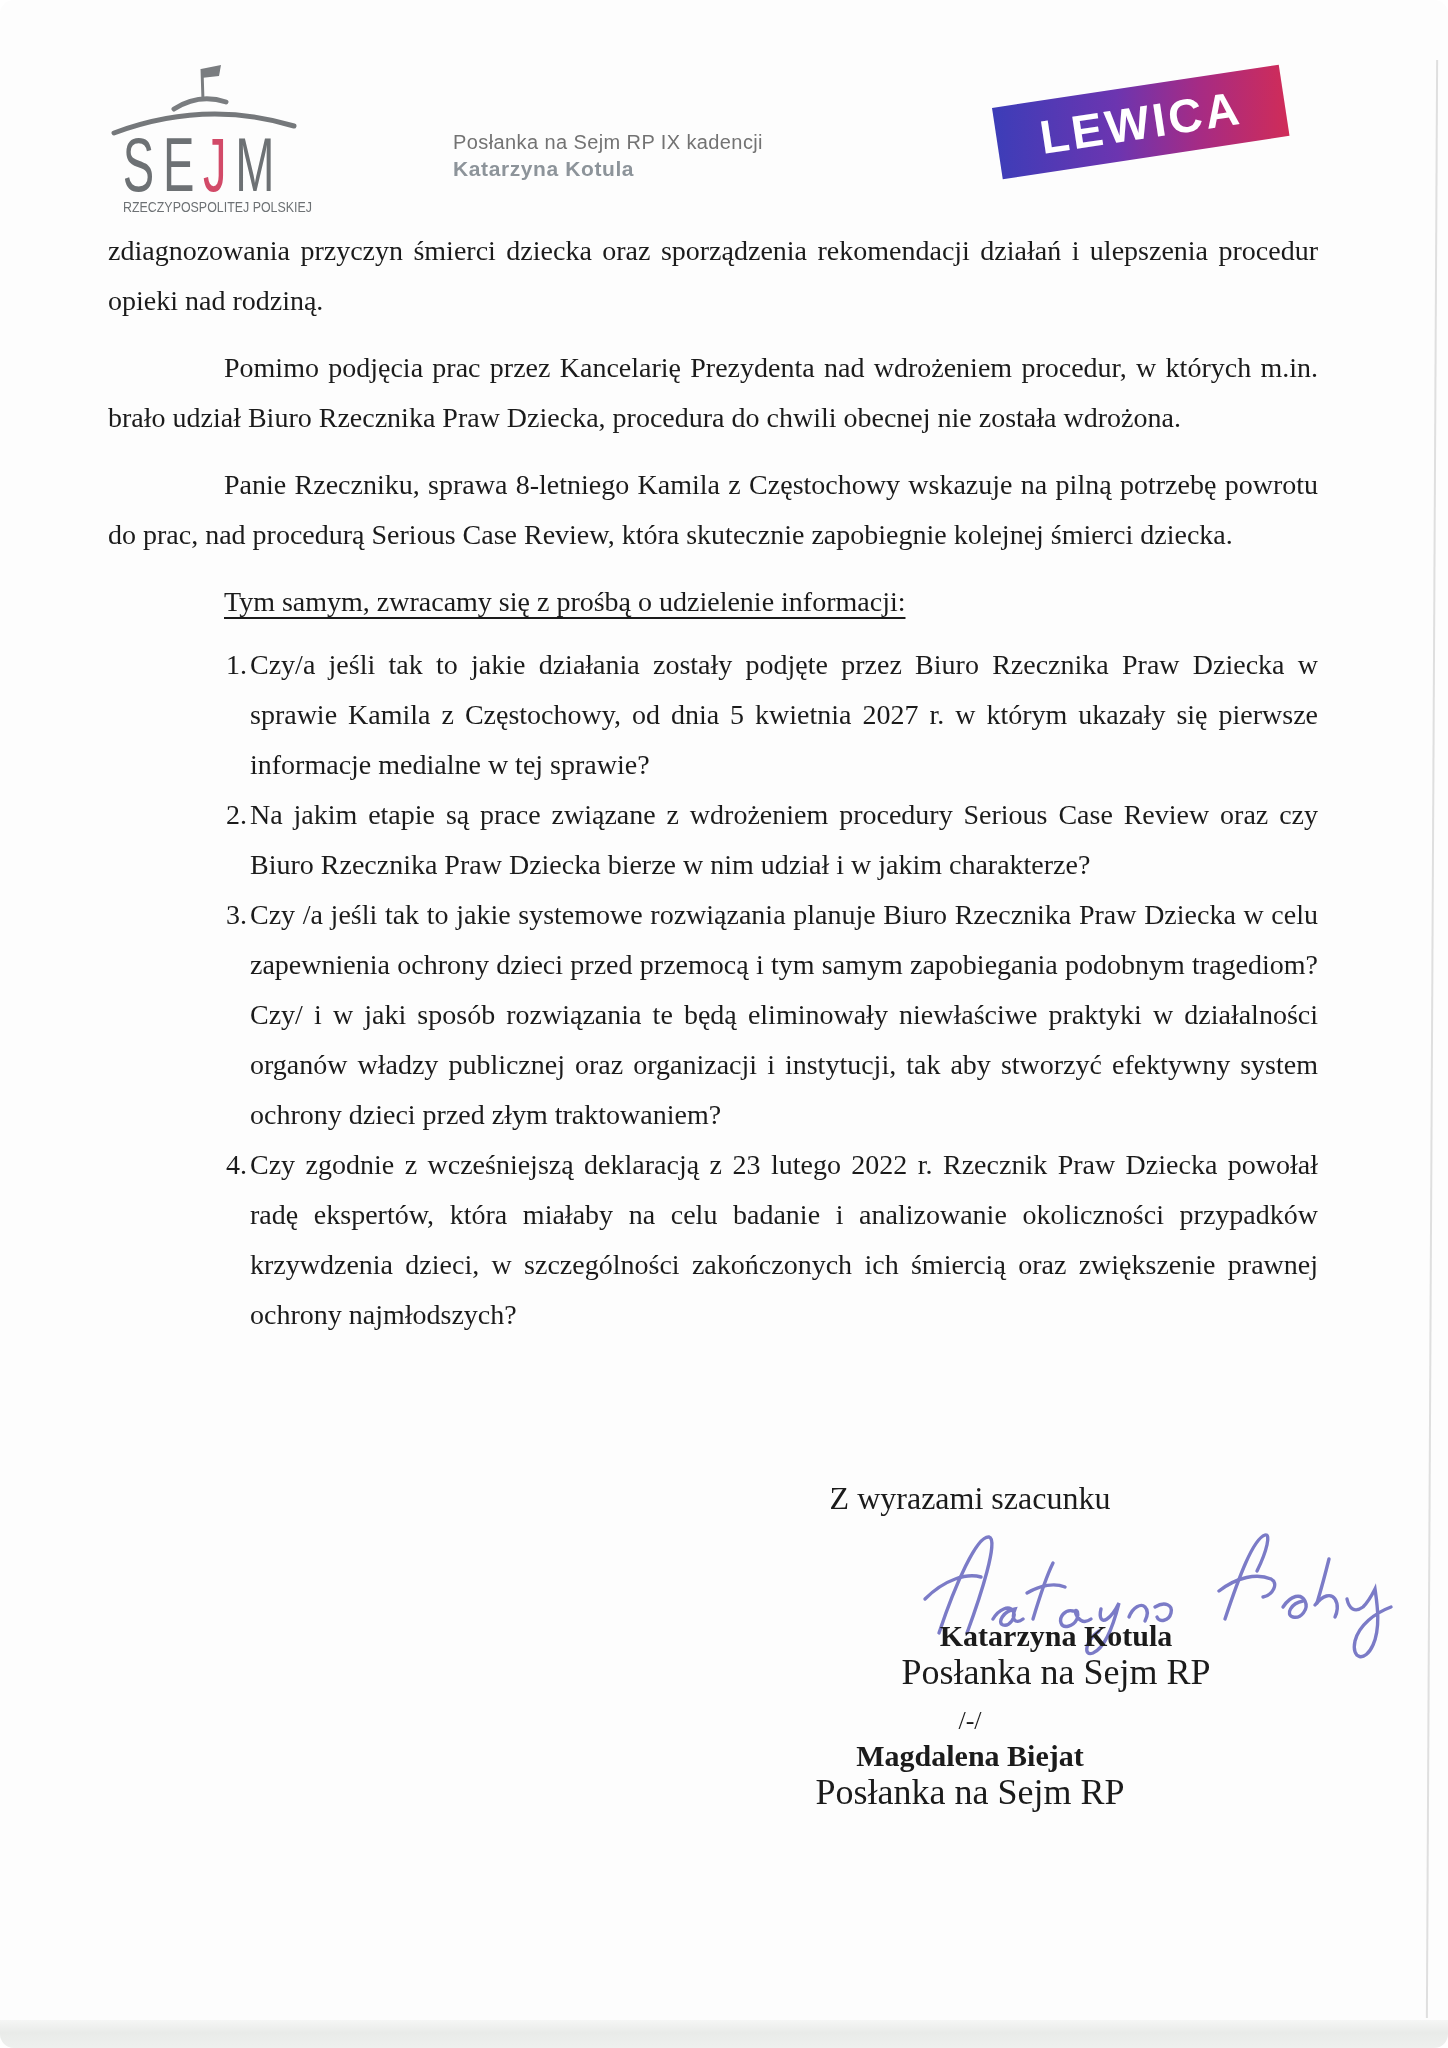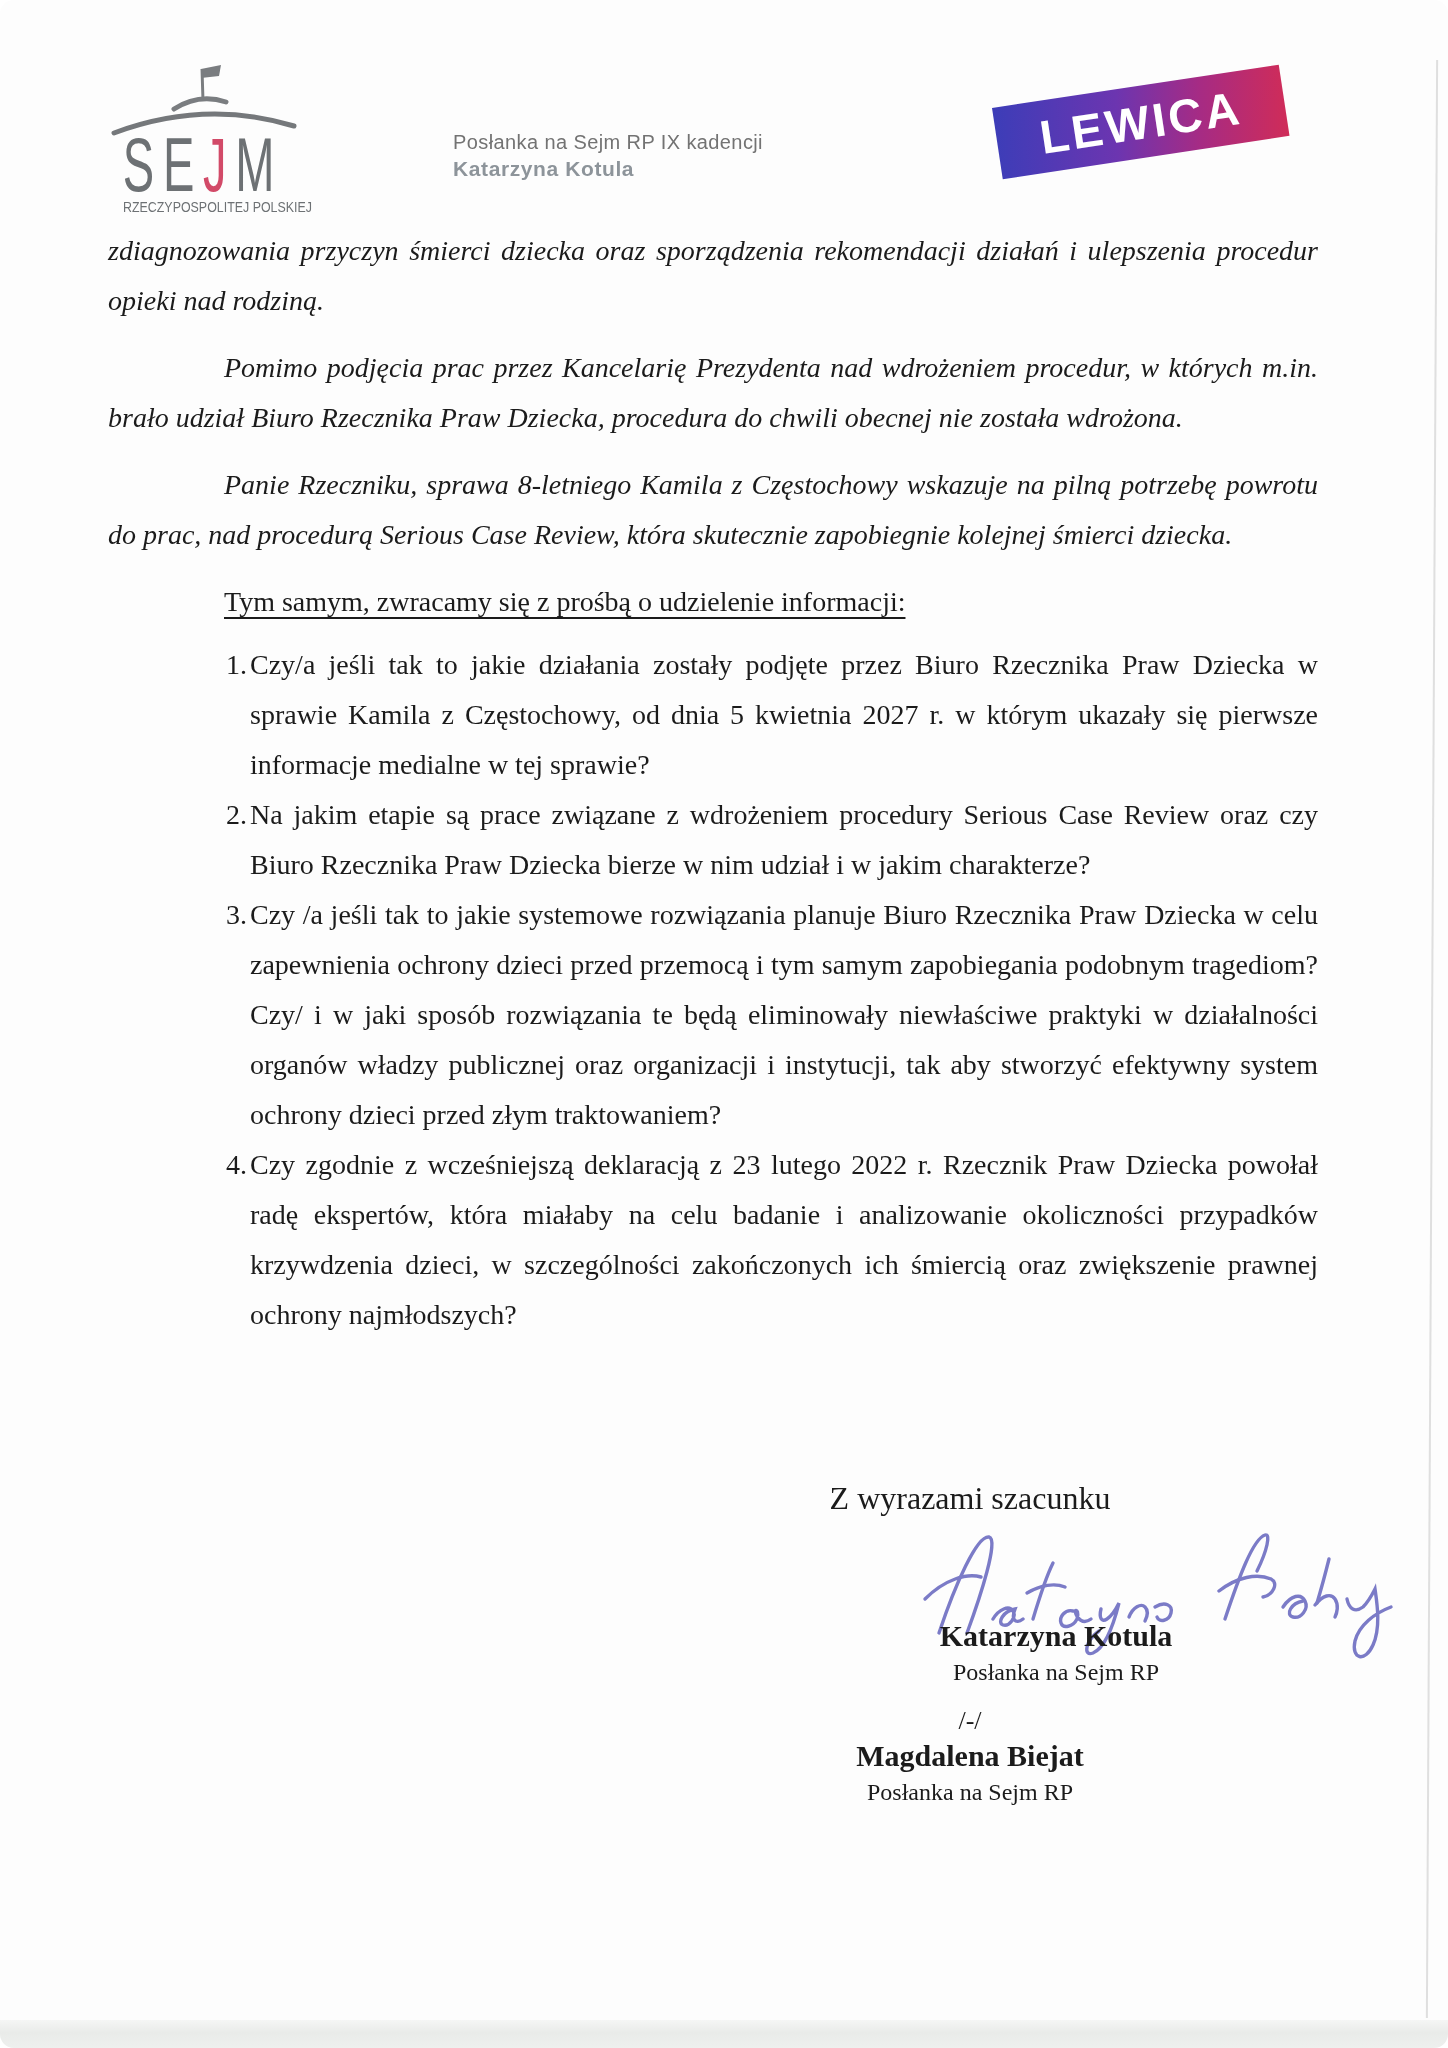--- a/index.html
+++ b/index.html
@@ -20,39 +20,39 @@
   }
   .lewica-text{
     color:#ffffff;font-family:"Liberation Sans",sans-serif;font-weight:800;
     font-size:47px;letter-spacing:3px;line-height:1;
   }
   
   .body-text{
     position:absolute;left:108px;top:226px;width:1210px;
     font-size:28px;line-height:50px;text-align:justify;
   }
-  .para{margin:0 0 17px 0;text-indent:116px;font-style:italic;}
+  .para{margin:0 0 17px 0;text-indent:116px;}
   .para.no-indent{text-indent:0;}
   .request-heading{
     margin:0 0 13px 0;text-indent:116px;
     text-decoration:underline;text-decoration-thickness:2px;text-underline-offset:6px;
   }
   .q-list{margin:0;padding:0;}
   .q-item{display:flex;margin-left:118px;}
   .q-num{flex:0 0 24px;}
   .q-text{flex:1;text-align:justify;}
   
   .salutation{position:absolute;left:792px;top:1480px;width:356px;text-align:center;font-size:32px;}
   .signature{position:absolute;left:915px;top:1515px;pointer-events:none;}
   .signer{position:absolute;text-align:center;}
   .signer1{left:880px;top:1618px;width:352px;}
   .signer2{left:792px;top:1704px;width:356px;}
   .signed-mark{font-size:26px;line-height:34px;}
   .signer-name{font-size:30px;font-weight:700;line-height:36px;}
-  .signer-title{font-size:24px;line-height:36px;}
+  .signer-title{font-size:36px;line-height:36px;}
   
   .scan-edge-line{
     position:absolute;left:1431px;top:60px;width:2px;height:1958px;
     background:#c6c6c6;opacity:.55;transform:rotate(.3deg);
   }
   .bottom-shadow{
     position:absolute;left:0;top:2020px;width:1448px;height:28px;
     background:linear-gradient(180deg,#f5f6f5 0%,#e9ebe9 45%,#eef0ee 100%);
   }
 </style>

